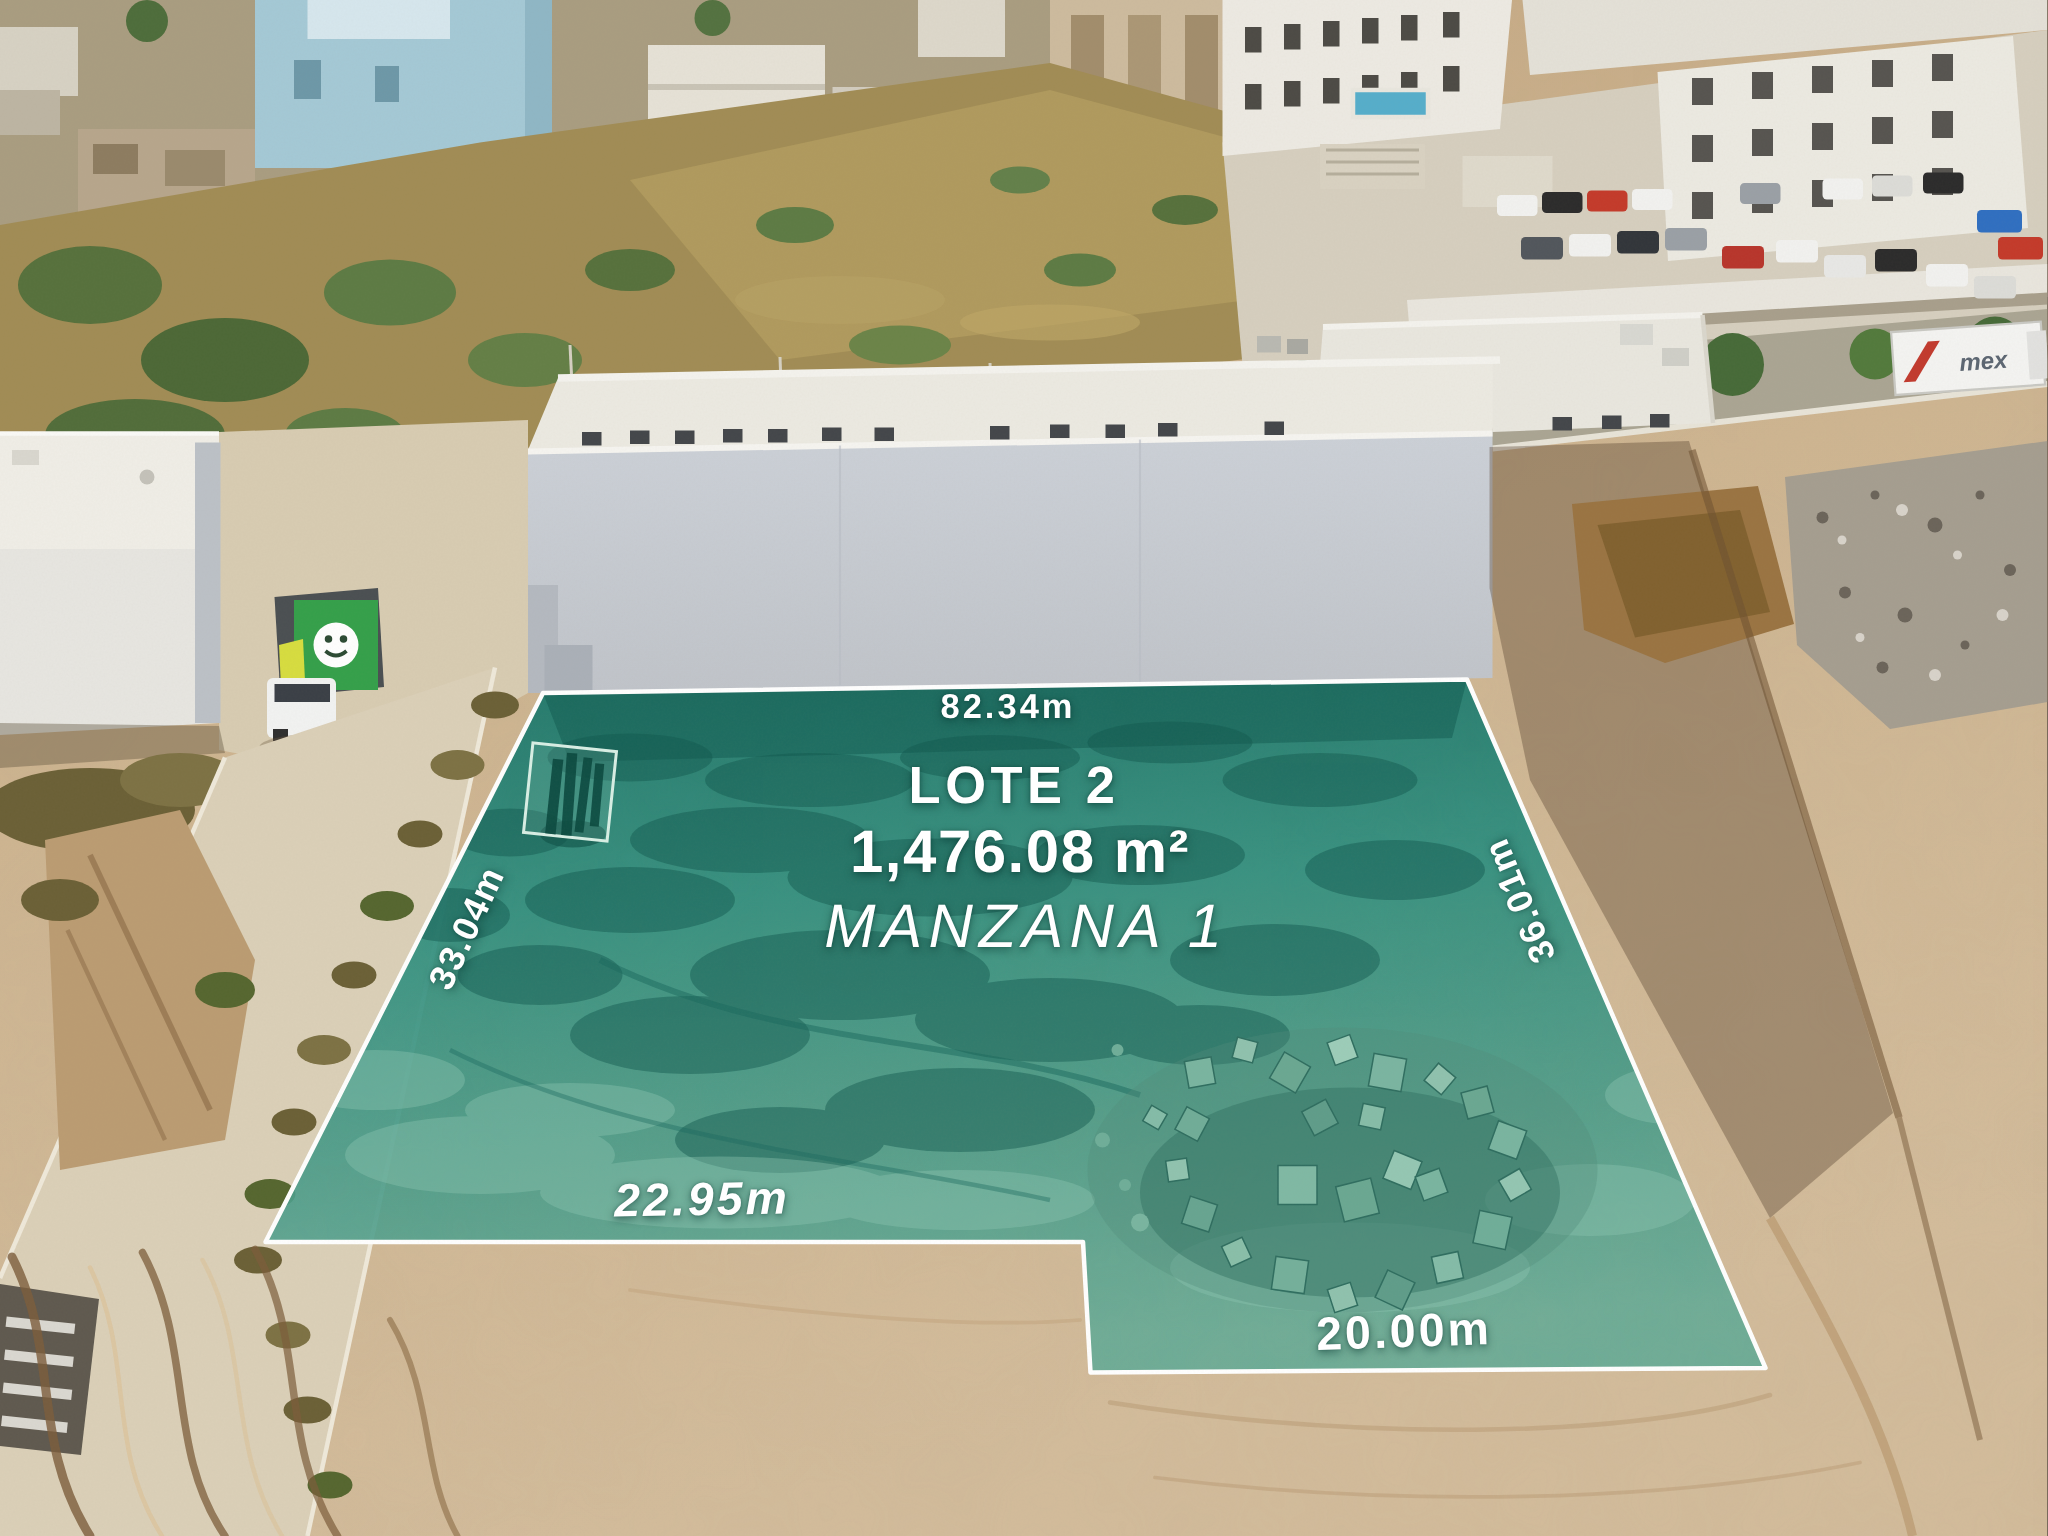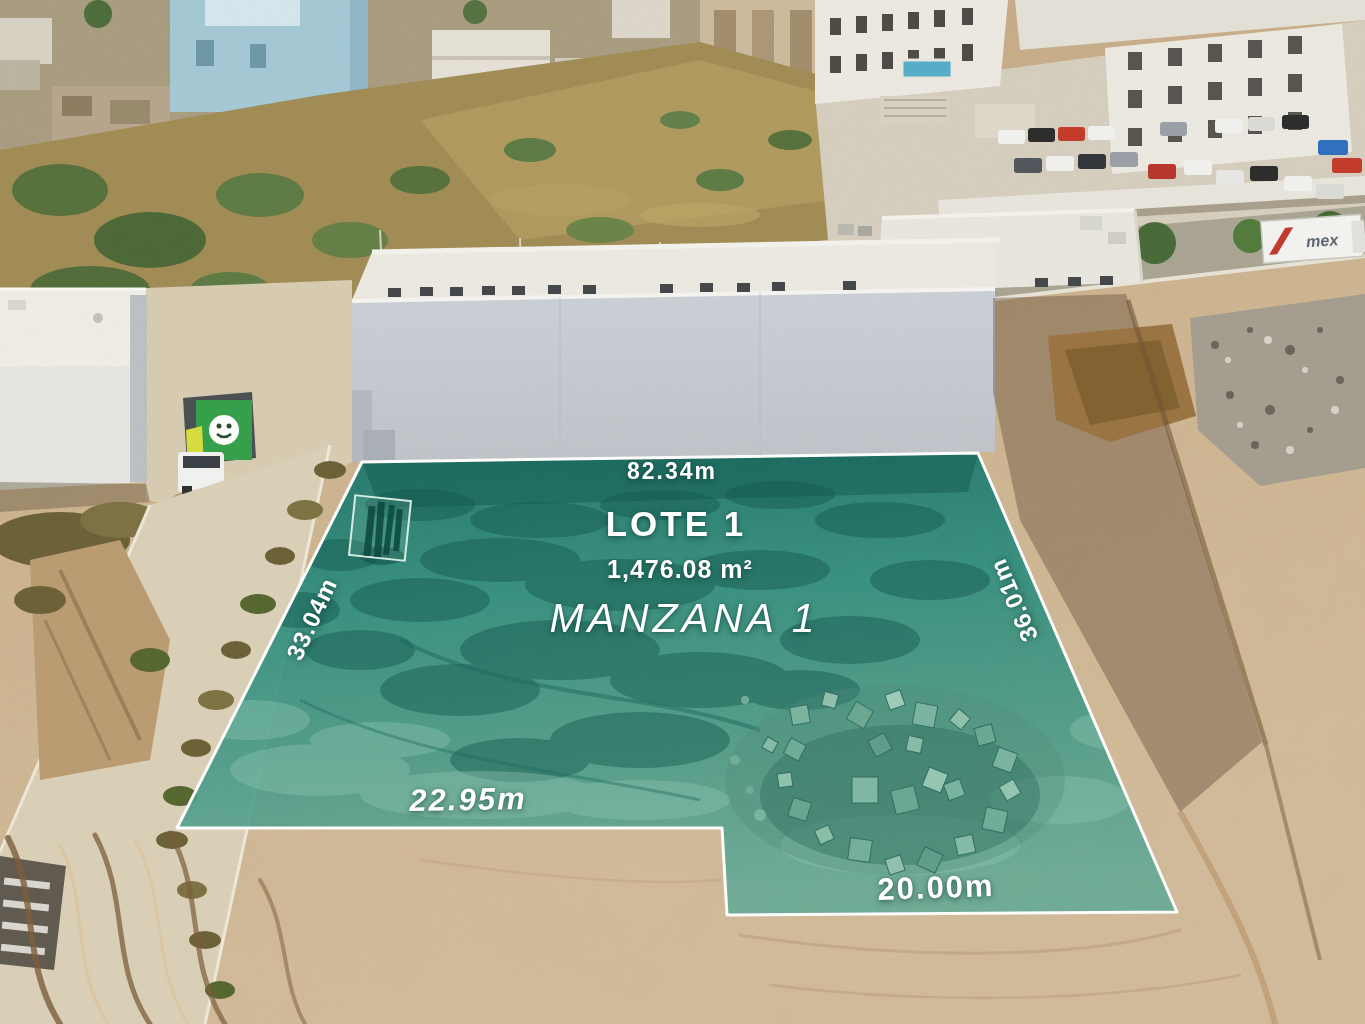--- a/index.html
+++ b/index.html
@@ -4,21 +4,21 @@
 <style>
   html,body{margin:0;padding:0;background:#222;}
   .stage{position:relative;width:1365px;height:1024px;overflow:hidden;
          background:#c9ad8a;font-family:"Liberation Sans",sans-serif;}
   .stage svg{position:absolute;left:0;top:0;}
   .label{position:absolute;color:#fff;white-space:nowrap;
          transform:translate(-50%,-50%);
          text-shadow:0 2px 6px rgba(0,45,40,.55),0 0 2px rgba(0,45,40,.35);}
   .lbl-dim-top{left:672px;top:471px;font-size:23px;font-weight:700;letter-spacing:2px;}
   .lbl-title{left:676px;top:524px;font-size:35px;font-weight:700;letter-spacing:3px;}
-  .lbl-area{left:680px;top:569px;font-size:25px;font-weight:700;letter-spacing:1px;}
+  .lbl-area{left:680px;top:569px;font-size:40px;font-weight:700;letter-spacing:1px;}
   .lbl-block{left:684px;top:618px;font-size:41px;font-weight:400;font-style:italic;letter-spacing:4px;}
   .lbl-dim-left{left:312px;top:619px;font-size:24px;font-weight:700;letter-spacing:1px;
                 transform:translate(-50%,-50%) rotate(-65deg);}
   .lbl-dim-right{left:1014px;top:600px;font-size:24px;font-weight:700;letter-spacing:1px;
                 transform:translate(-50%,-50%) rotate(-113deg);}
   .lbl-dim-bl{left:468px;top:800px;font-size:31px;font-weight:700;font-style:italic;letter-spacing:2px;
                 transform:translate(-50%,-50%) rotate(-1deg);}
   .lbl-dim-br{left:936px;top:888px;font-size:31px;font-weight:700;letter-spacing:2px;
                 transform:translate(-50%,-50%) rotate(-2deg);}
 </style>
@@ -439,21 +439,21 @@
       </g>
     </g>
 
     <polygon points="362,462 978,453 1177,912 727,915 722,828 177,828" fill="none" stroke="#FFFFFF" stroke-width="3" stroke-linejoin="round"></polygon>
   </g>
 
   <rect x="0" y="0" width="1365" height="1024" filter="url(#grain)" opacity="0.5"></rect>
 </svg>
 
 <div class="label lbl-dim-top">82.34m</div>
-<div class="label lbl-title">LOTE 1</div>
+<div class="label lbl-title">LOTE 2</div>
 <div class="label lbl-area">1,476.08 m²</div>
 <div class="label lbl-block">MANZANA 1</div>
 <div class="label lbl-dim-left">33.04m</div>
 <div class="label lbl-dim-right">36.01m</div>
 <div class="label lbl-dim-bl">22.95m</div>
 <div class="label lbl-dim-br">20.00m</div>
 
 </div>
 
 </body></html>

